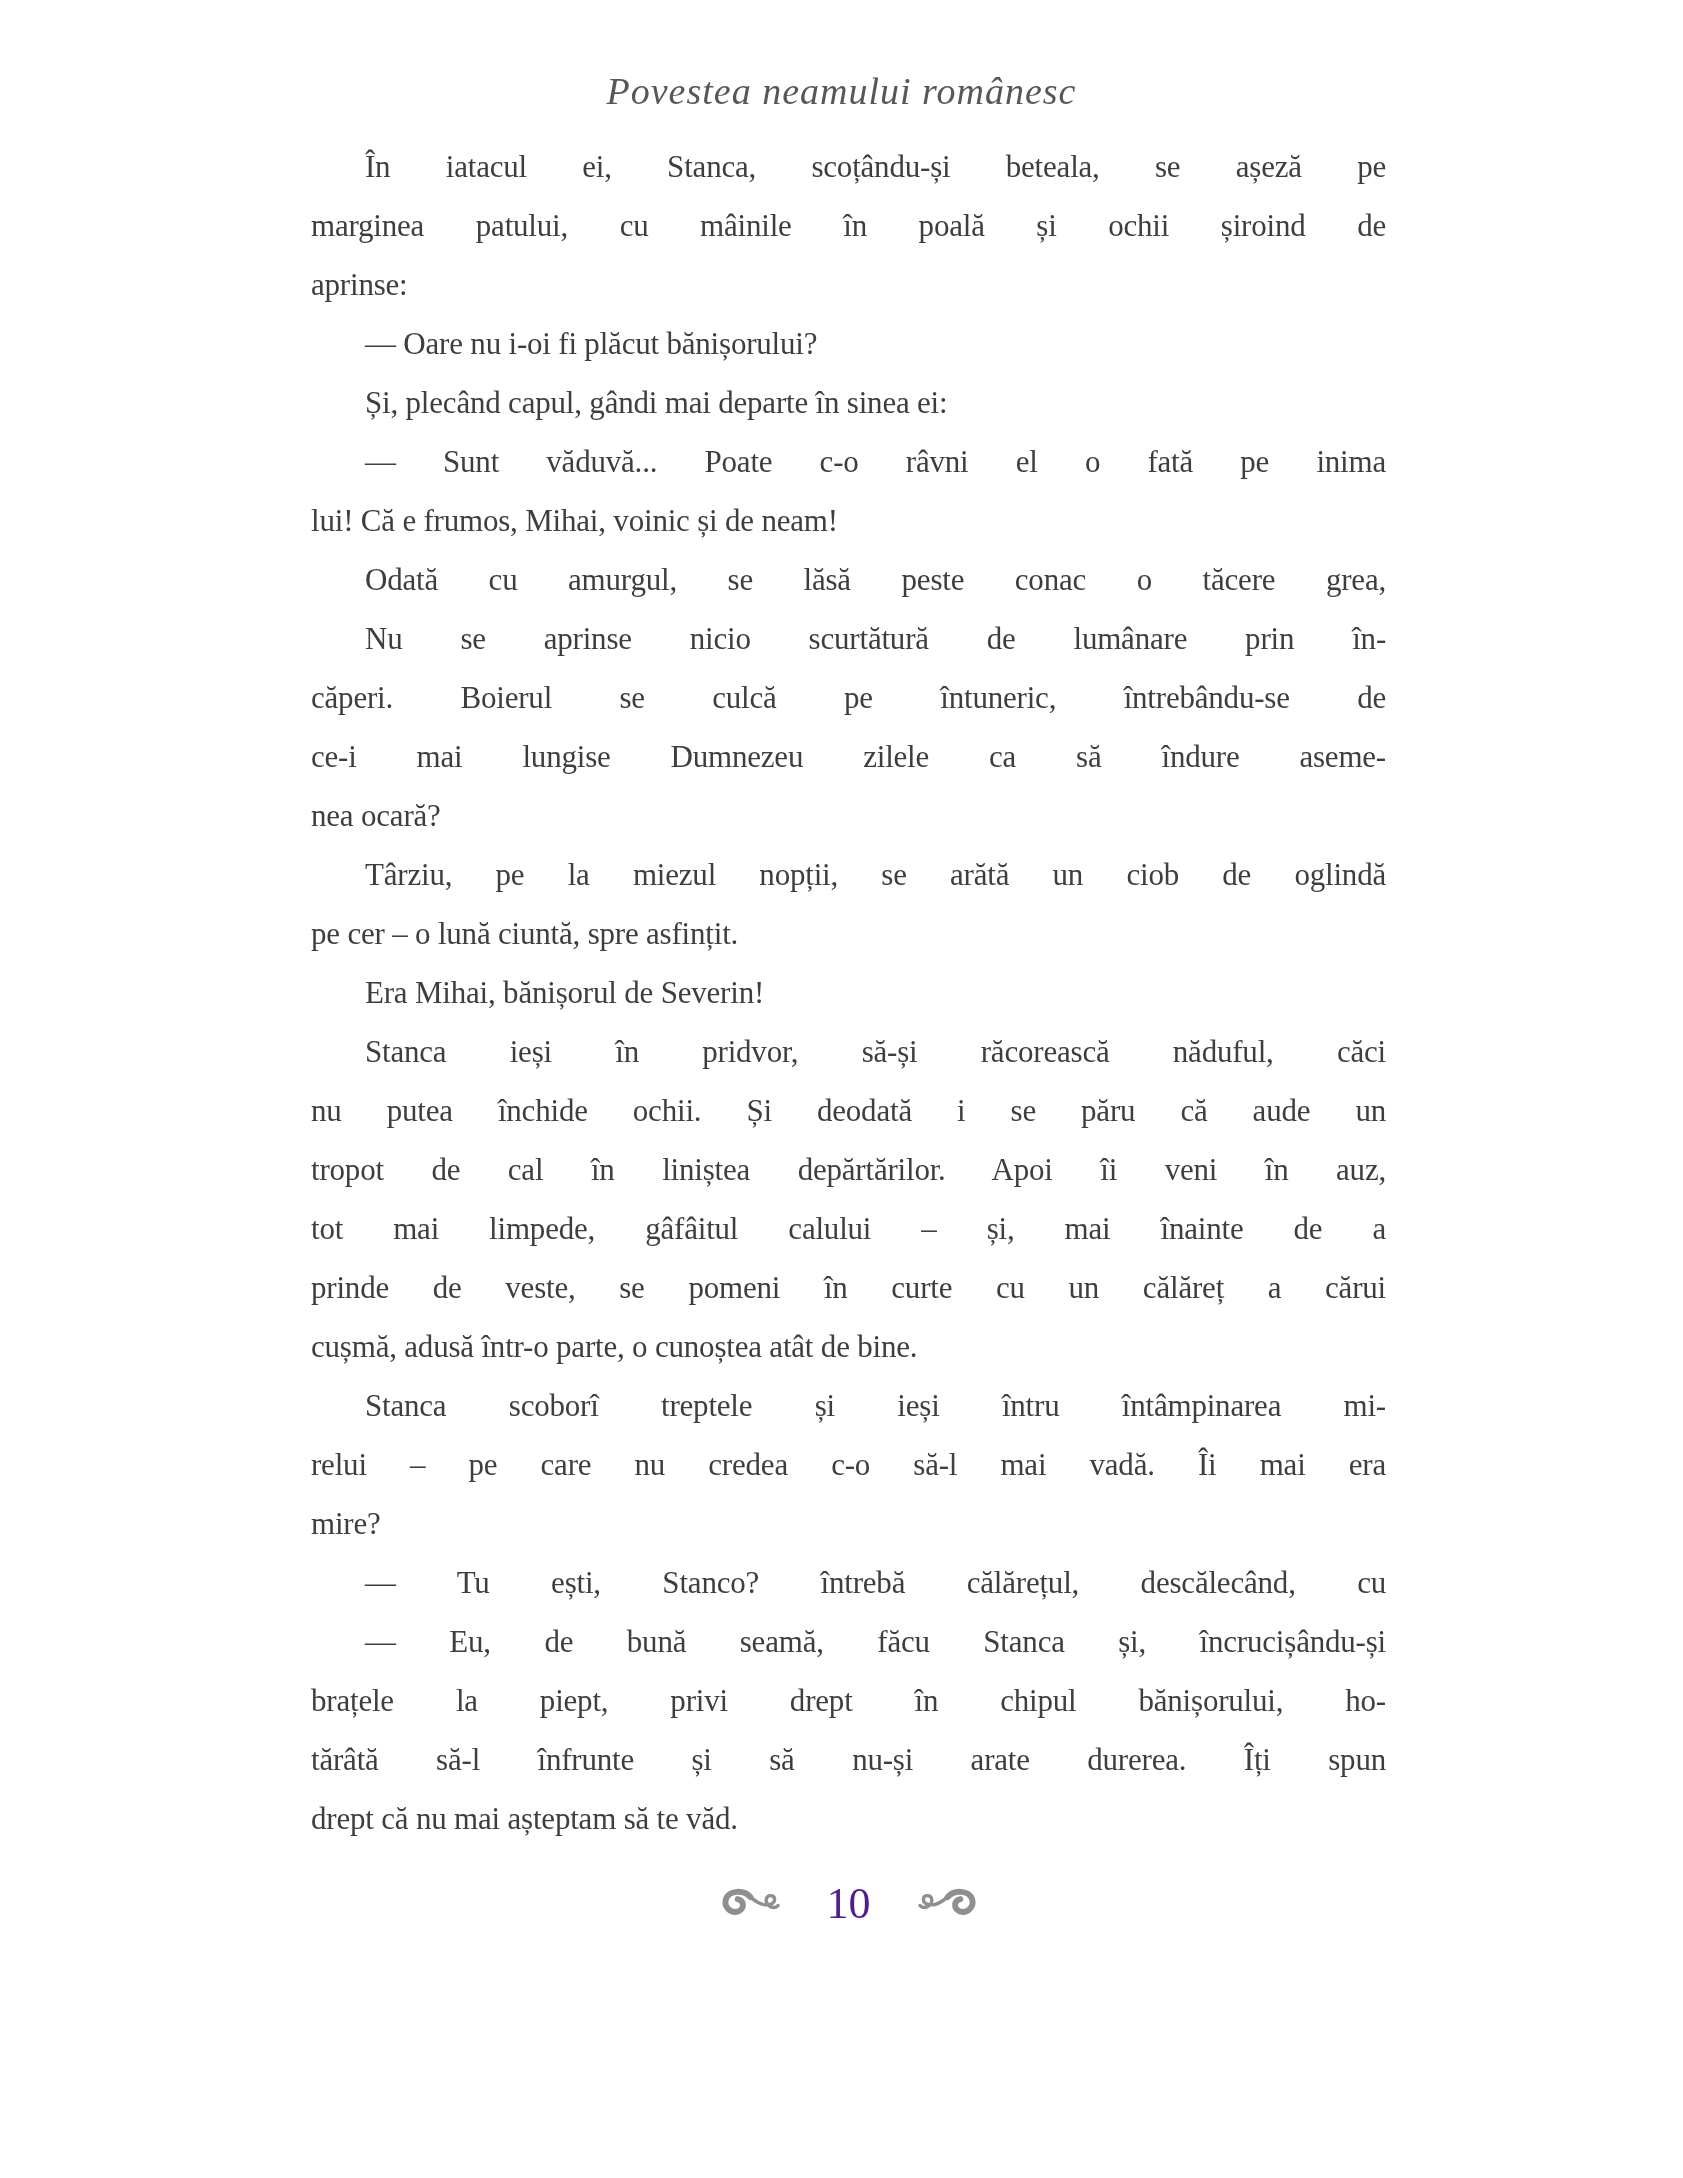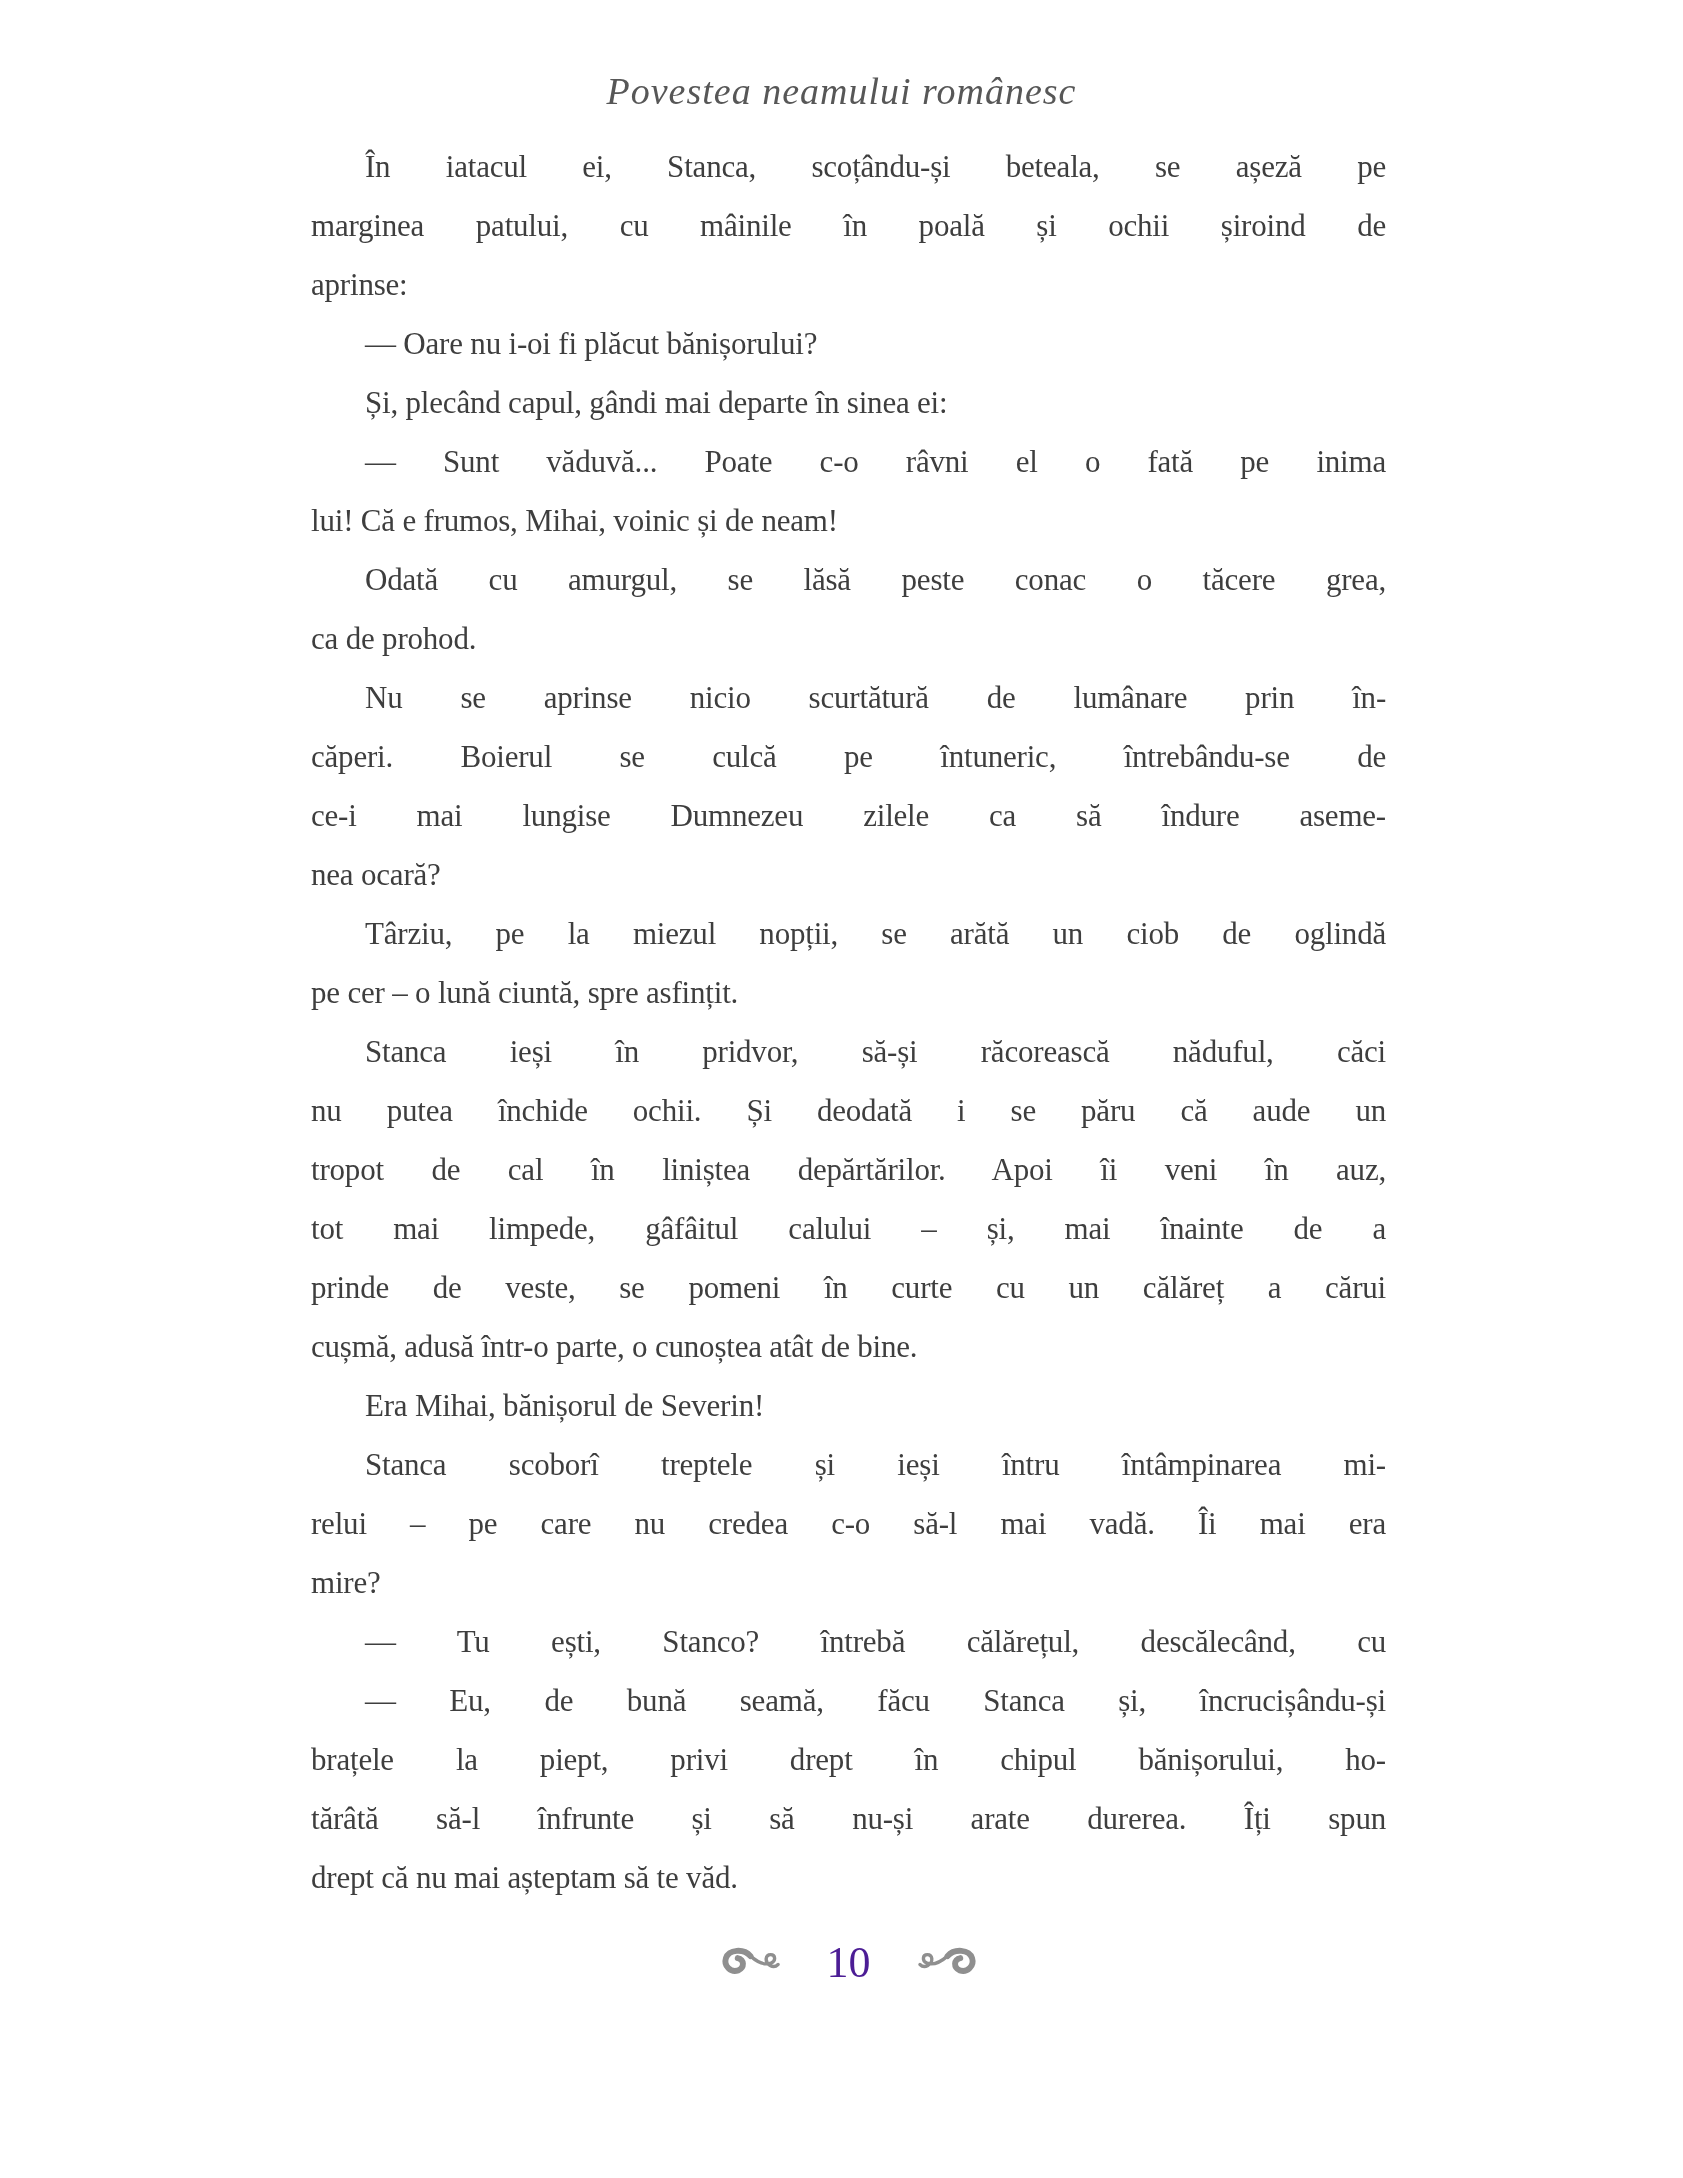--- a/index.html
+++ b/index.html
@@ -76,46 +76,45 @@
       <span class="line indent last">Și, plecând capul, gândi mai departe în sinea ei:</span>
     </p>
 
     <p>
       <span class="line indent">— Sunt văduvă... Poate c-o râvni el o fată pe inima</span>
       <span class="line last">lui! Că e frumos, Mihai, voinic și de neam!</span>
     </p>
 
     <p>
       <span class="line indent">Odată cu amurgul, se lăsă peste conac o tăcere grea,</span>
-      <span class="line last">ca de prohod.</span>
     </p>
 
     <p>
       <span class="line indent">Nu se aprinse nicio scurtătură de lumânare prin în-</span>
       <span class="line">căperi. Boierul se culcă pe întuneric, întrebându-se de</span>
       <span class="line">ce-i mai lungise Dumnezeu zilele ca să îndure aseme-</span>
       <span class="line last">nea ocară?</span>
     </p>
 
     <p>
       <span class="line indent">Târziu, pe la miezul nopții, se arătă un ciob de oglindă</span>
       <span class="line last">pe cer – o lună ciuntă, spre asfințit.</span>
     </p>
 
     <p>
+      <span class="line indent last">Era Mihai, bănișorul de Severin!</span>
+    </p>
+
+    <p>
       <span class="line indent">Stanca ieși în pridvor, să-și răcorească năduful, căci</span>
       <span class="line">nu putea închide ochii. Și deodată i se păru că aude un</span>
       <span class="line">tropot de cal în liniștea depărtărilor. Apoi îi veni în auz,</span>
       <span class="line">tot mai limpede, gâfâitul calului – și, mai înainte de a</span>
       <span class="line">prinde de veste, se pomeni în curte cu un călăreț a cărui</span>
       <span class="line last">cușmă, adusă într-o parte, o cunoștea atât de bine.</span>
-    </p>
-
-    <p>
-      <span class="line indent last">Era Mihai, bănișorul de Severin!</span>
     </p>
 
     <p>
       <span class="line indent">Stanca scoborî treptele și ieși întru întâmpinarea mi-</span>
       <span class="line">relui – pe care nu credea c-o să-l mai vadă. Îi mai era</span>
       <span class="line last">mire?</span>
     </p>
 
     <p>
       <span class="line indent">— Tu ești, Stanco? întrebă călărețul, descălecând, cu</span>

